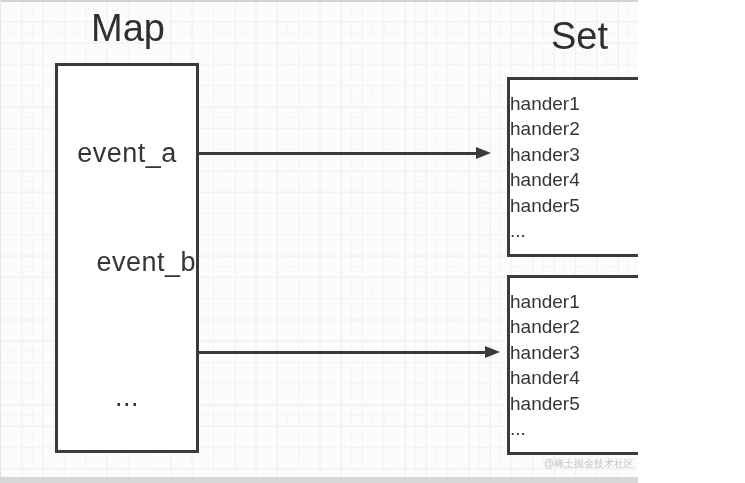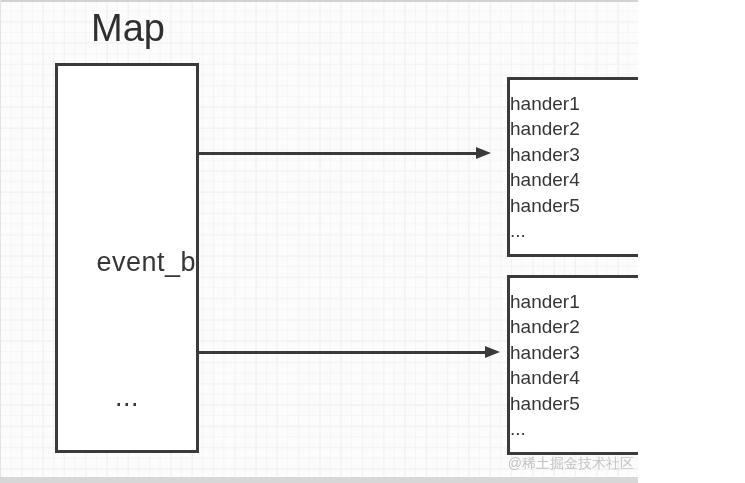--- a/index.html
+++ b/index.html
@@ -94,39 +94,41 @@
     border-top: 6px solid transparent;
     border-bottom: 6px solid transparent;
     border-left: 15px solid #3a3a3a;
   }
   .arrow-1 .head { left: 277px; }
   .arrow-2 .head { left: 286px; }
 
   .watermark {
     position: absolute;
     right: 4px; top: 455px;
-    font-size: 14px;
+    font-size: 10px;
     line-height: 17px;
     color: #c3c3c3;
     white-space: nowrap;
     margin-left: 40px;
   }
 </style>
 </head>
 <body>
 
 <div class="canvas">
 
   <div class="edge-top"></div>
   <div class="edge-left"></div>
   <div class="edge-bottom"></div>
 
   <div class="title map-title">Map</div>
+  <div class="title set-title">Set</div>
 
   <div class="box map-box">
+    <div class="map-item map-item-0">event_a</div>
     <div class="map-item map-item-1">event_b</div>
     <div class="map-item map-item-3">...</div>
   </div>
 
   <div class="box set-box-1">
     <div class="set-list">
       <div class="set-item">hander1</div>
       <div class="set-item">hander2</div>
       <div class="set-item">hander3</div>
       <div class="set-item">hander4</div>

